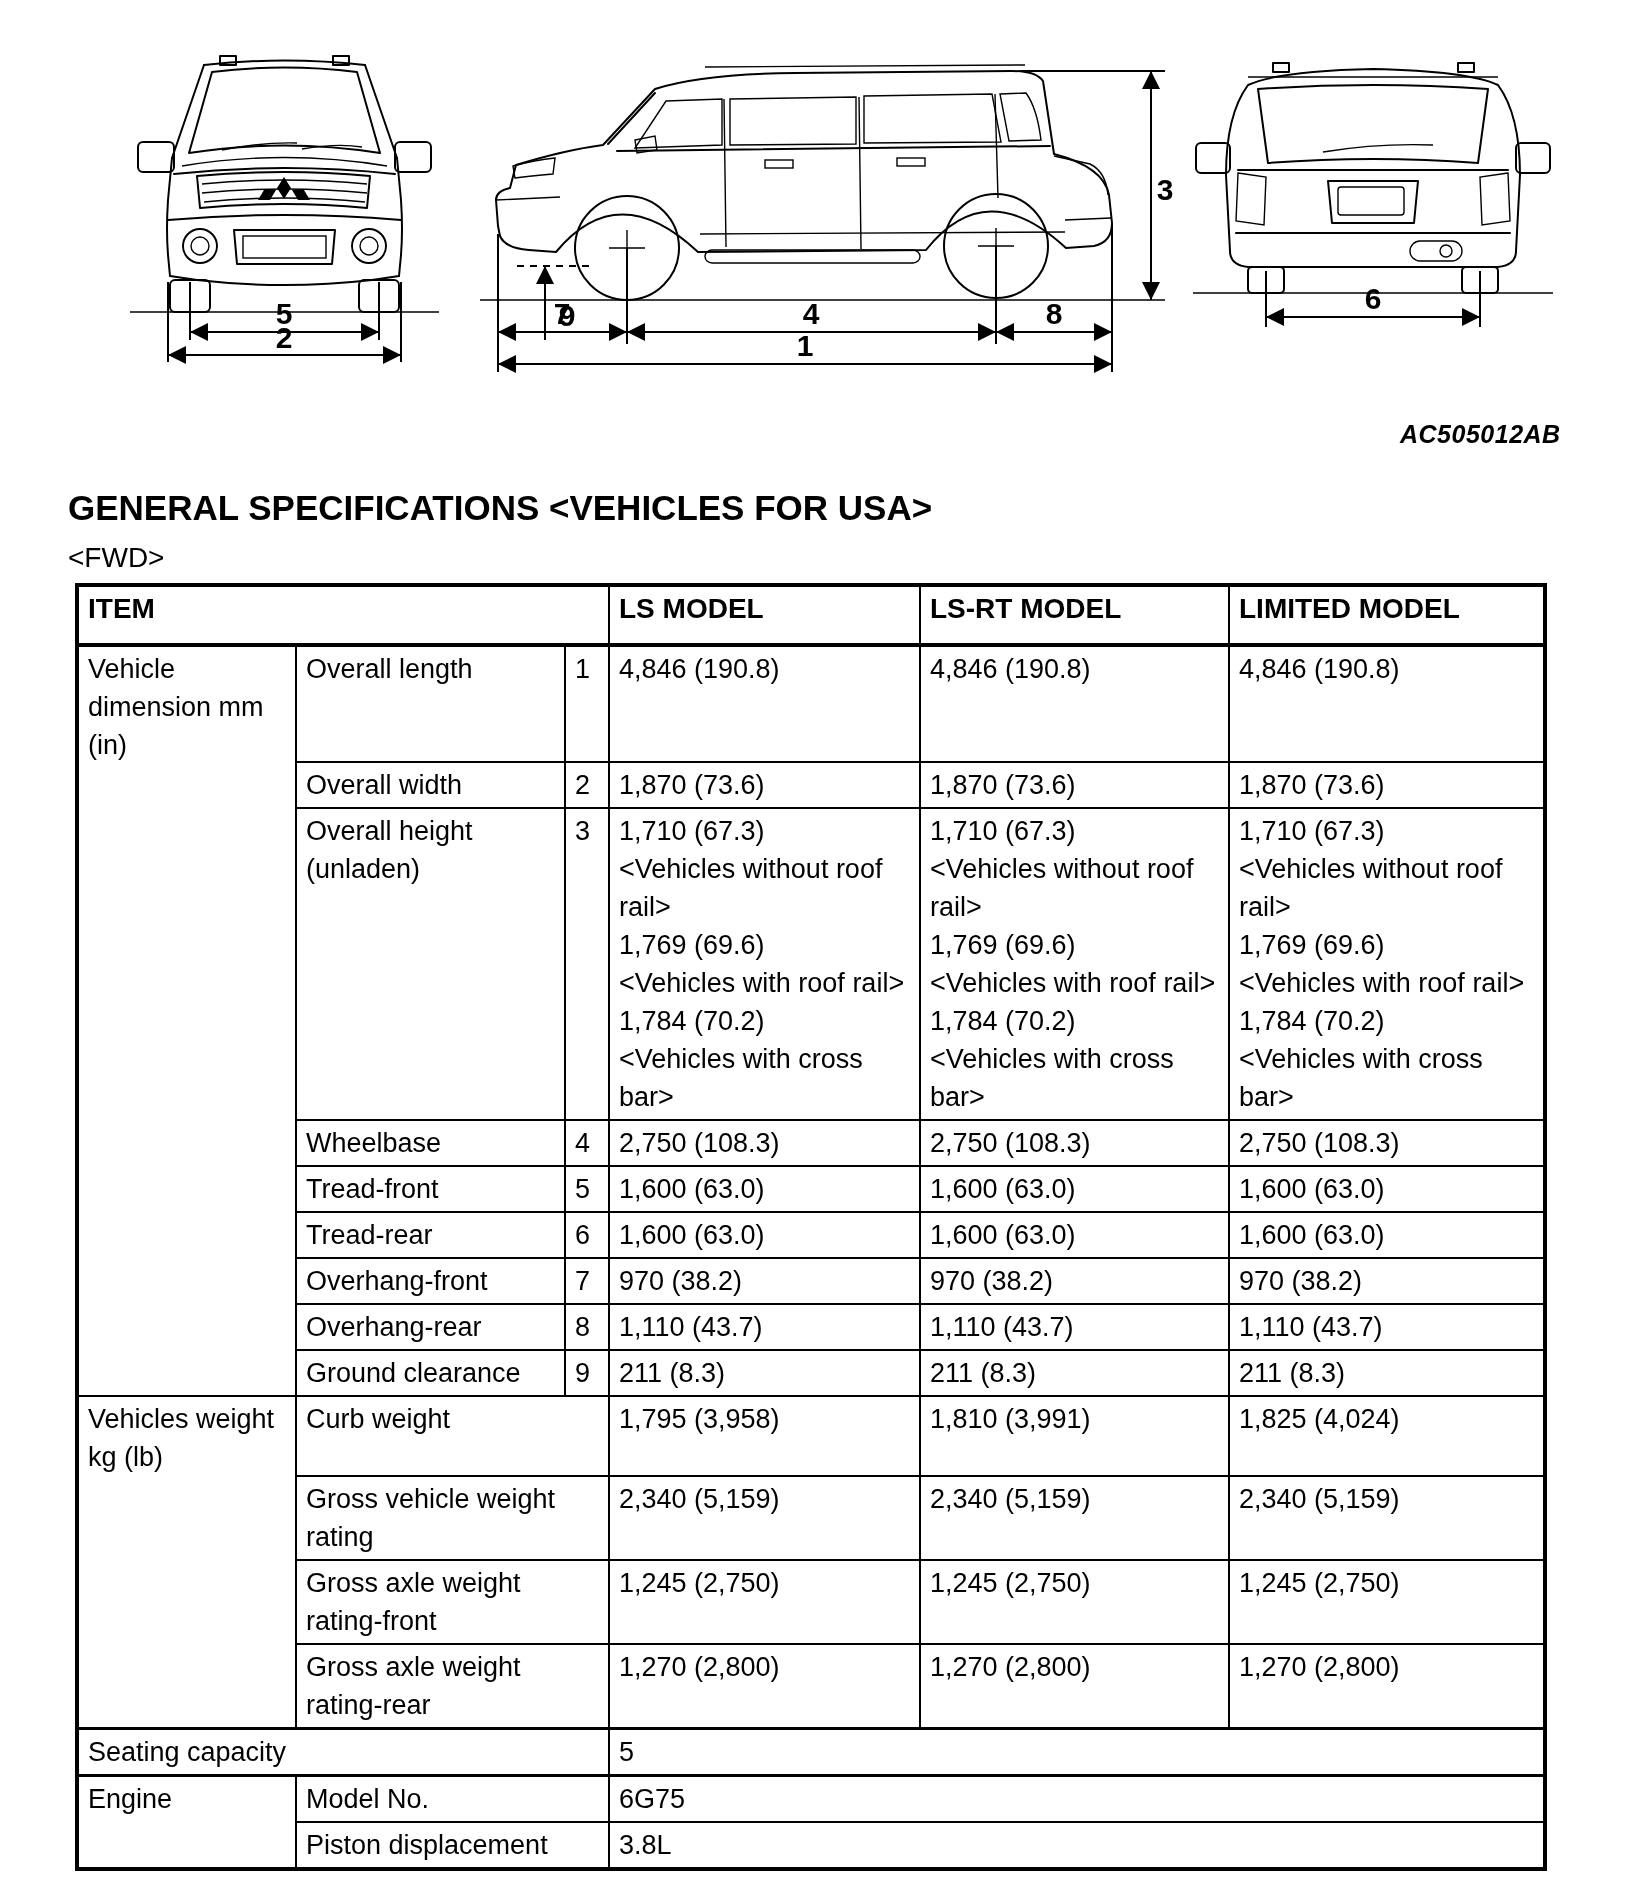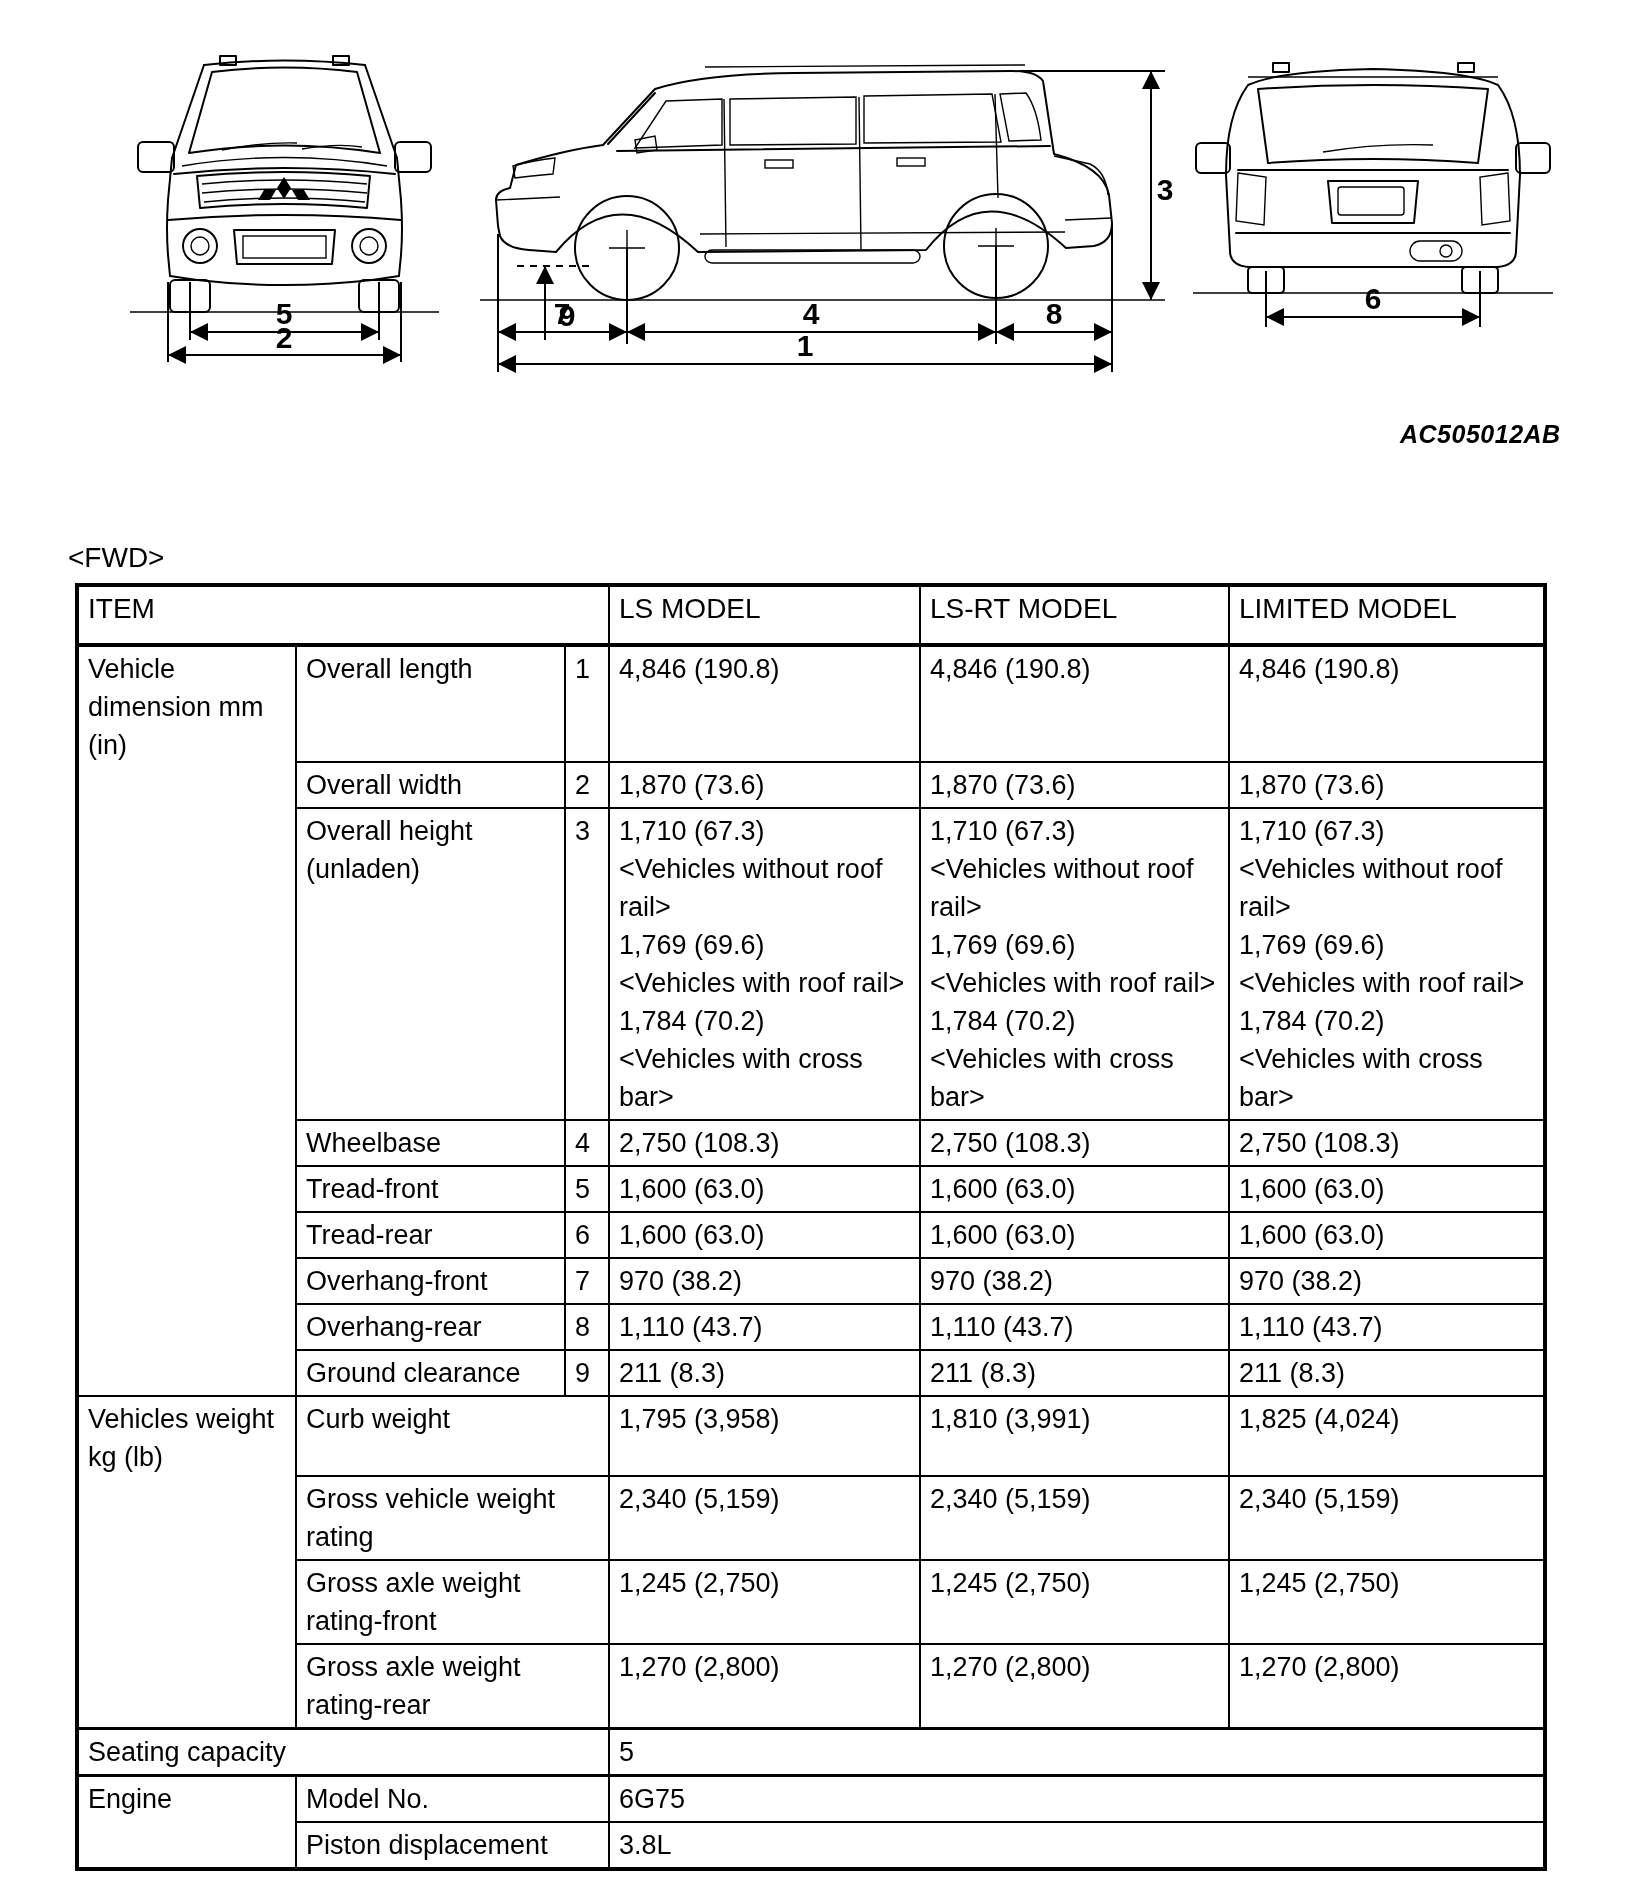--- a/index.html
+++ b/index.html
@@ -12,21 +12,21 @@
   .dash{stroke:#000;stroke-width:2;fill:none;stroke-dasharray:7 6;}
   .blk{fill:#000;stroke:none;}
   text.dimlabel{font:bold 30px "Liberation Sans",sans-serif;fill:#000;}
   .figcode{position:absolute;left:1400px;top:420px;font-weight:bold;font-size:25px;letter-spacing:.5px;font-style:italic;}
   .title{position:absolute;left:68px;top:488px;font-weight:bold;font-size:35px;white-space:nowrap;}
   .subtitle{position:absolute;left:68px;top:542px;font-weight:normal;font-size:28px;}
   table.spec{position:absolute;left:75px;top:583px;width:1468px;border-collapse:collapse;table-layout:fixed;
     font-size:27px;line-height:38px;}
   table.spec{border:4px solid #000;}
   table.spec th,table.spec td{border:2px solid #000;vertical-align:top;text-align:left;padding:3px 9px;overflow:hidden;}
-  table.spec th{font-weight:normal;font-size:28px;border-bottom-width:4px;}
+  table.spec th{font-weight:bold;font-size:28px;border-bottom-width:4px;}
   td.ref{text-align:center;padding:3px 2px;}
   td.val,td.item,td.group{white-space:pre-line;}
   tr.bt3 > td{border-top-width:3px;}
 </style>
 </head>
 <body>
 
 <div class="page">
 
   <svg style="left:112px;top:50px;" width="345" height="320" viewBox="0 0 345 320">
@@ -151,20 +151,21 @@
     </g>
     <g>
       <path class="dim" d="M88,216 L88,272 M302,216 L302,272"></path>
       <path class="dim" marker-start="url(#ar)" marker-end="url(#ar)" d="M88,262 L302,262"></path>
       <text class="dimlabel" x="195" y="254" text-anchor="middle">6</text>
     </g>
   </svg>
 
   <div class="figcode">AC505012AB</div>
 
+  <div class="title">GENERAL SPECIFICATIONS &lt;VEHICLES FOR USA&gt;</div>
   <div class="subtitle">&lt;FWD&gt;</div>
 
   <table class="spec">
     <colgroup>
       <col style="width:219px">
         <col style="width:269px">
         <col style="width:44px">
       <col style="width:311px">
         <col style="width:309px">
         <col style="width:316px">

